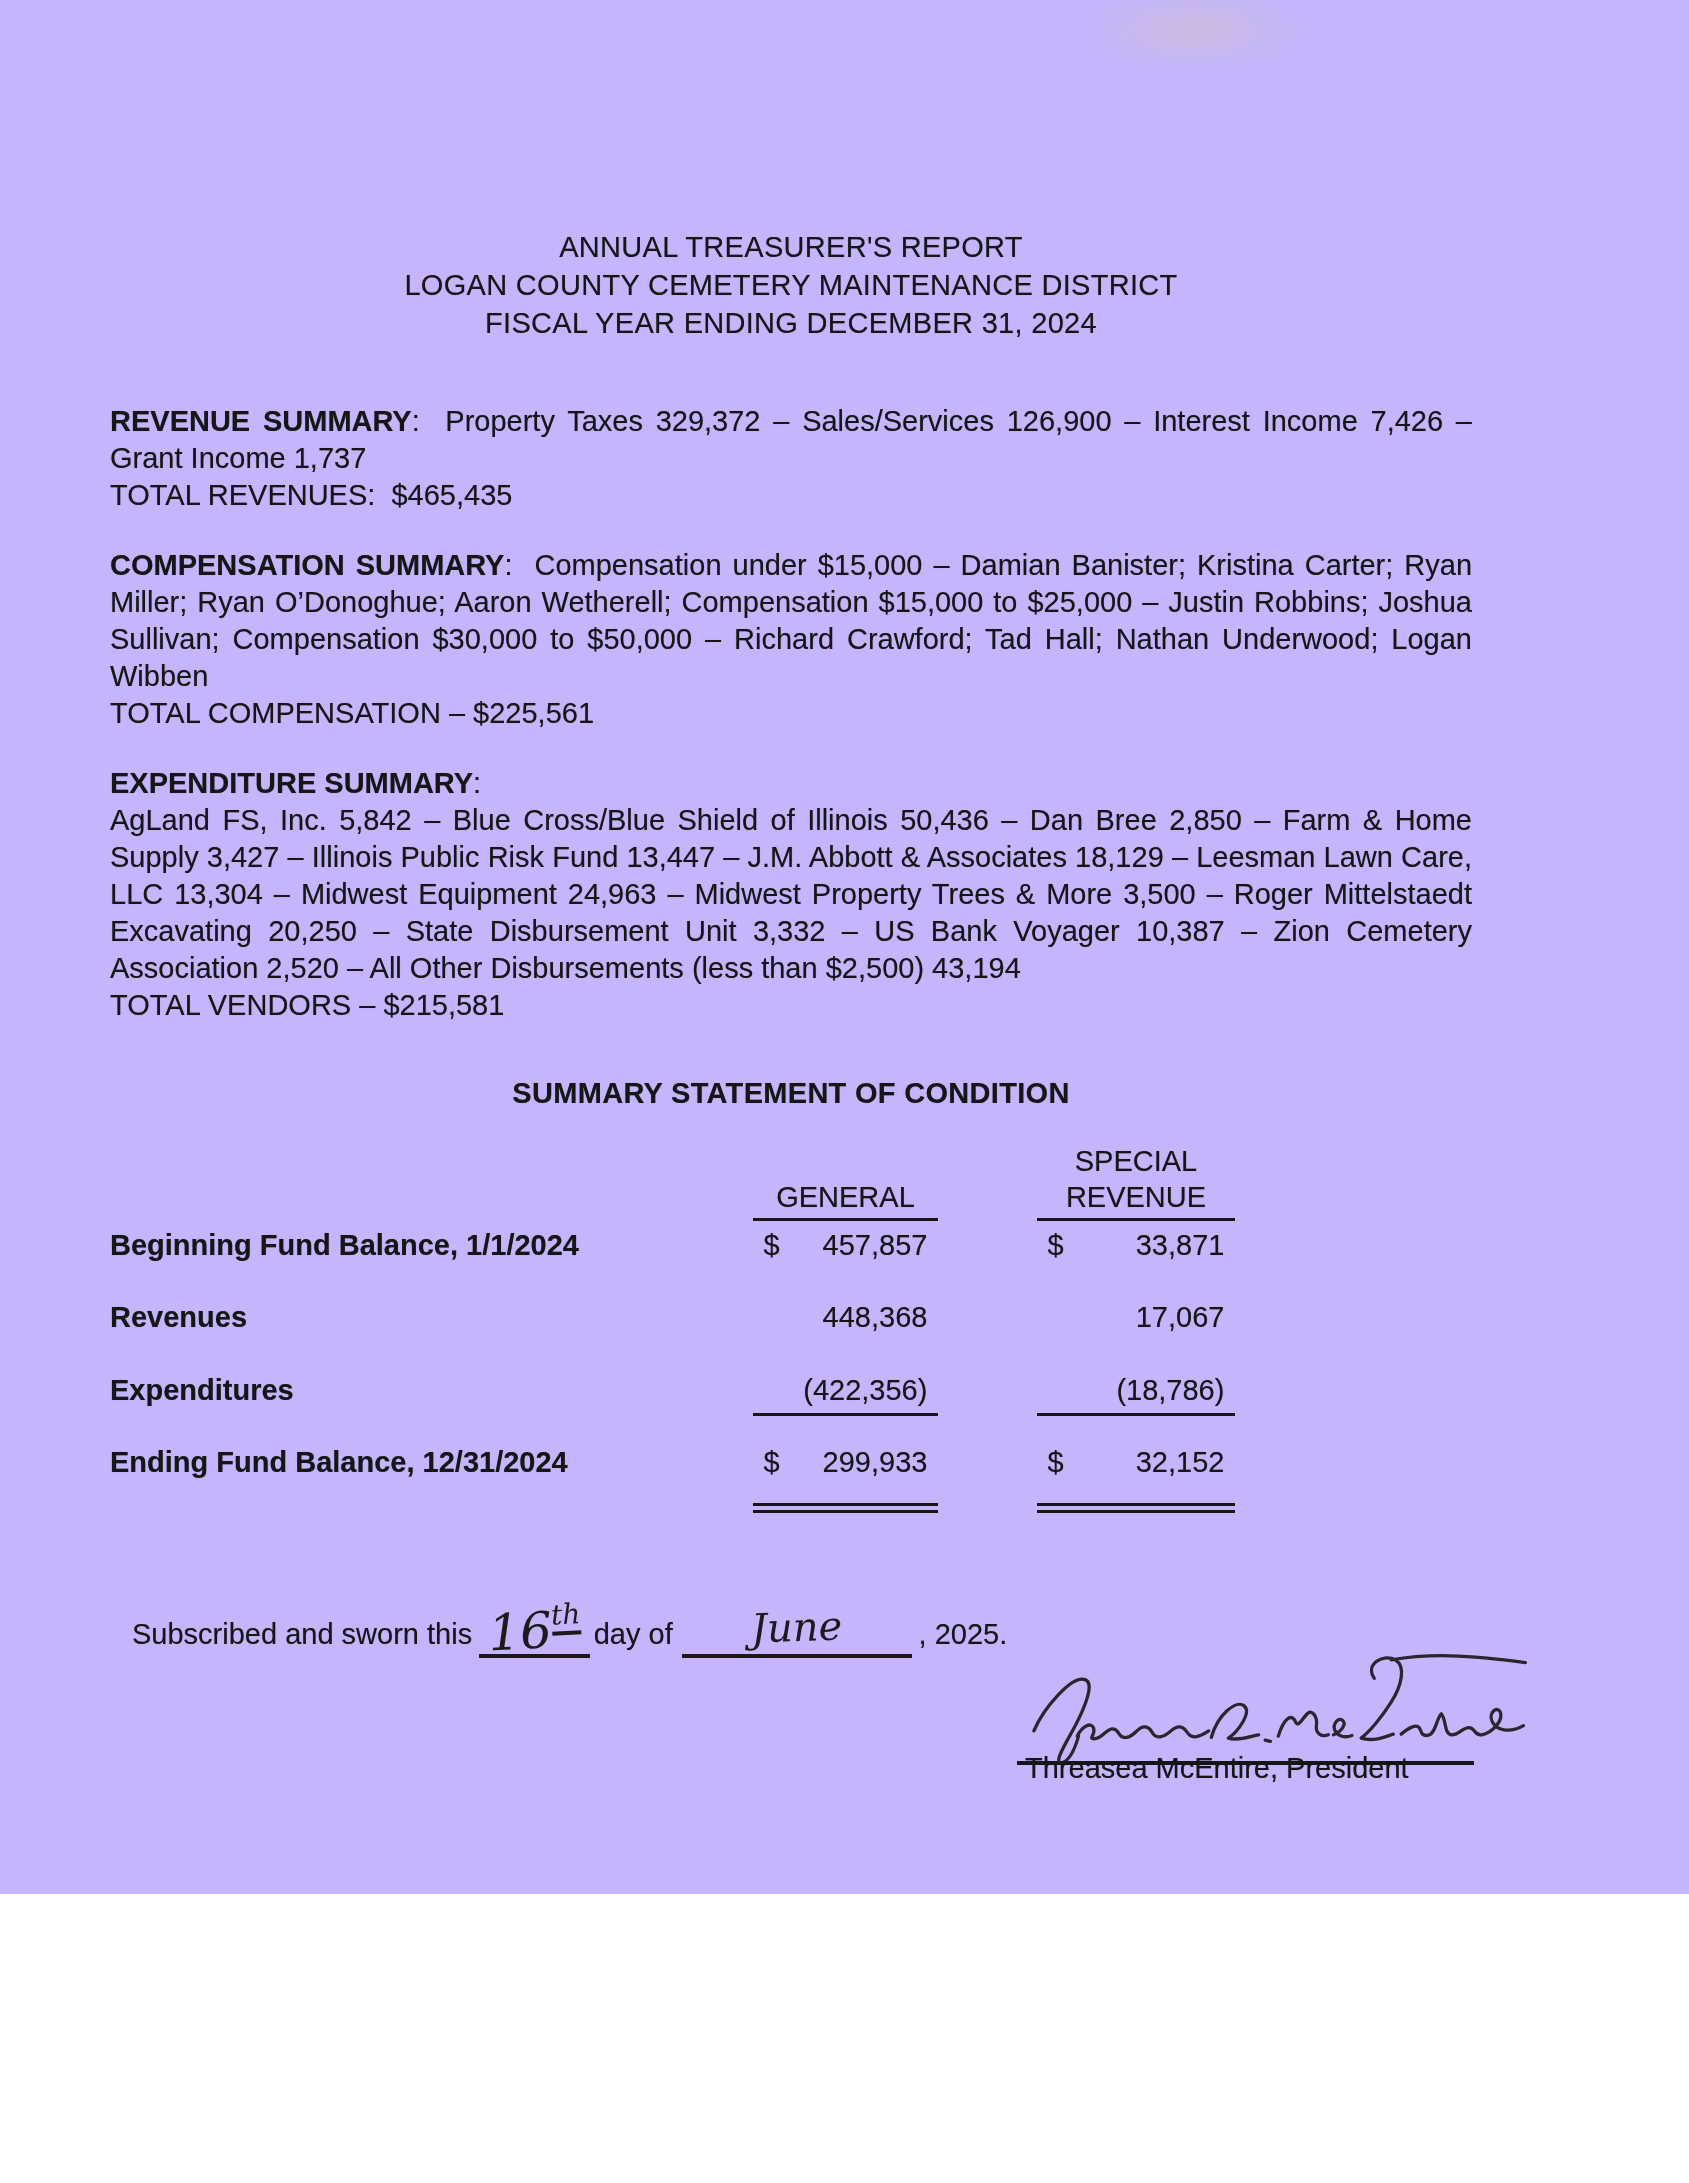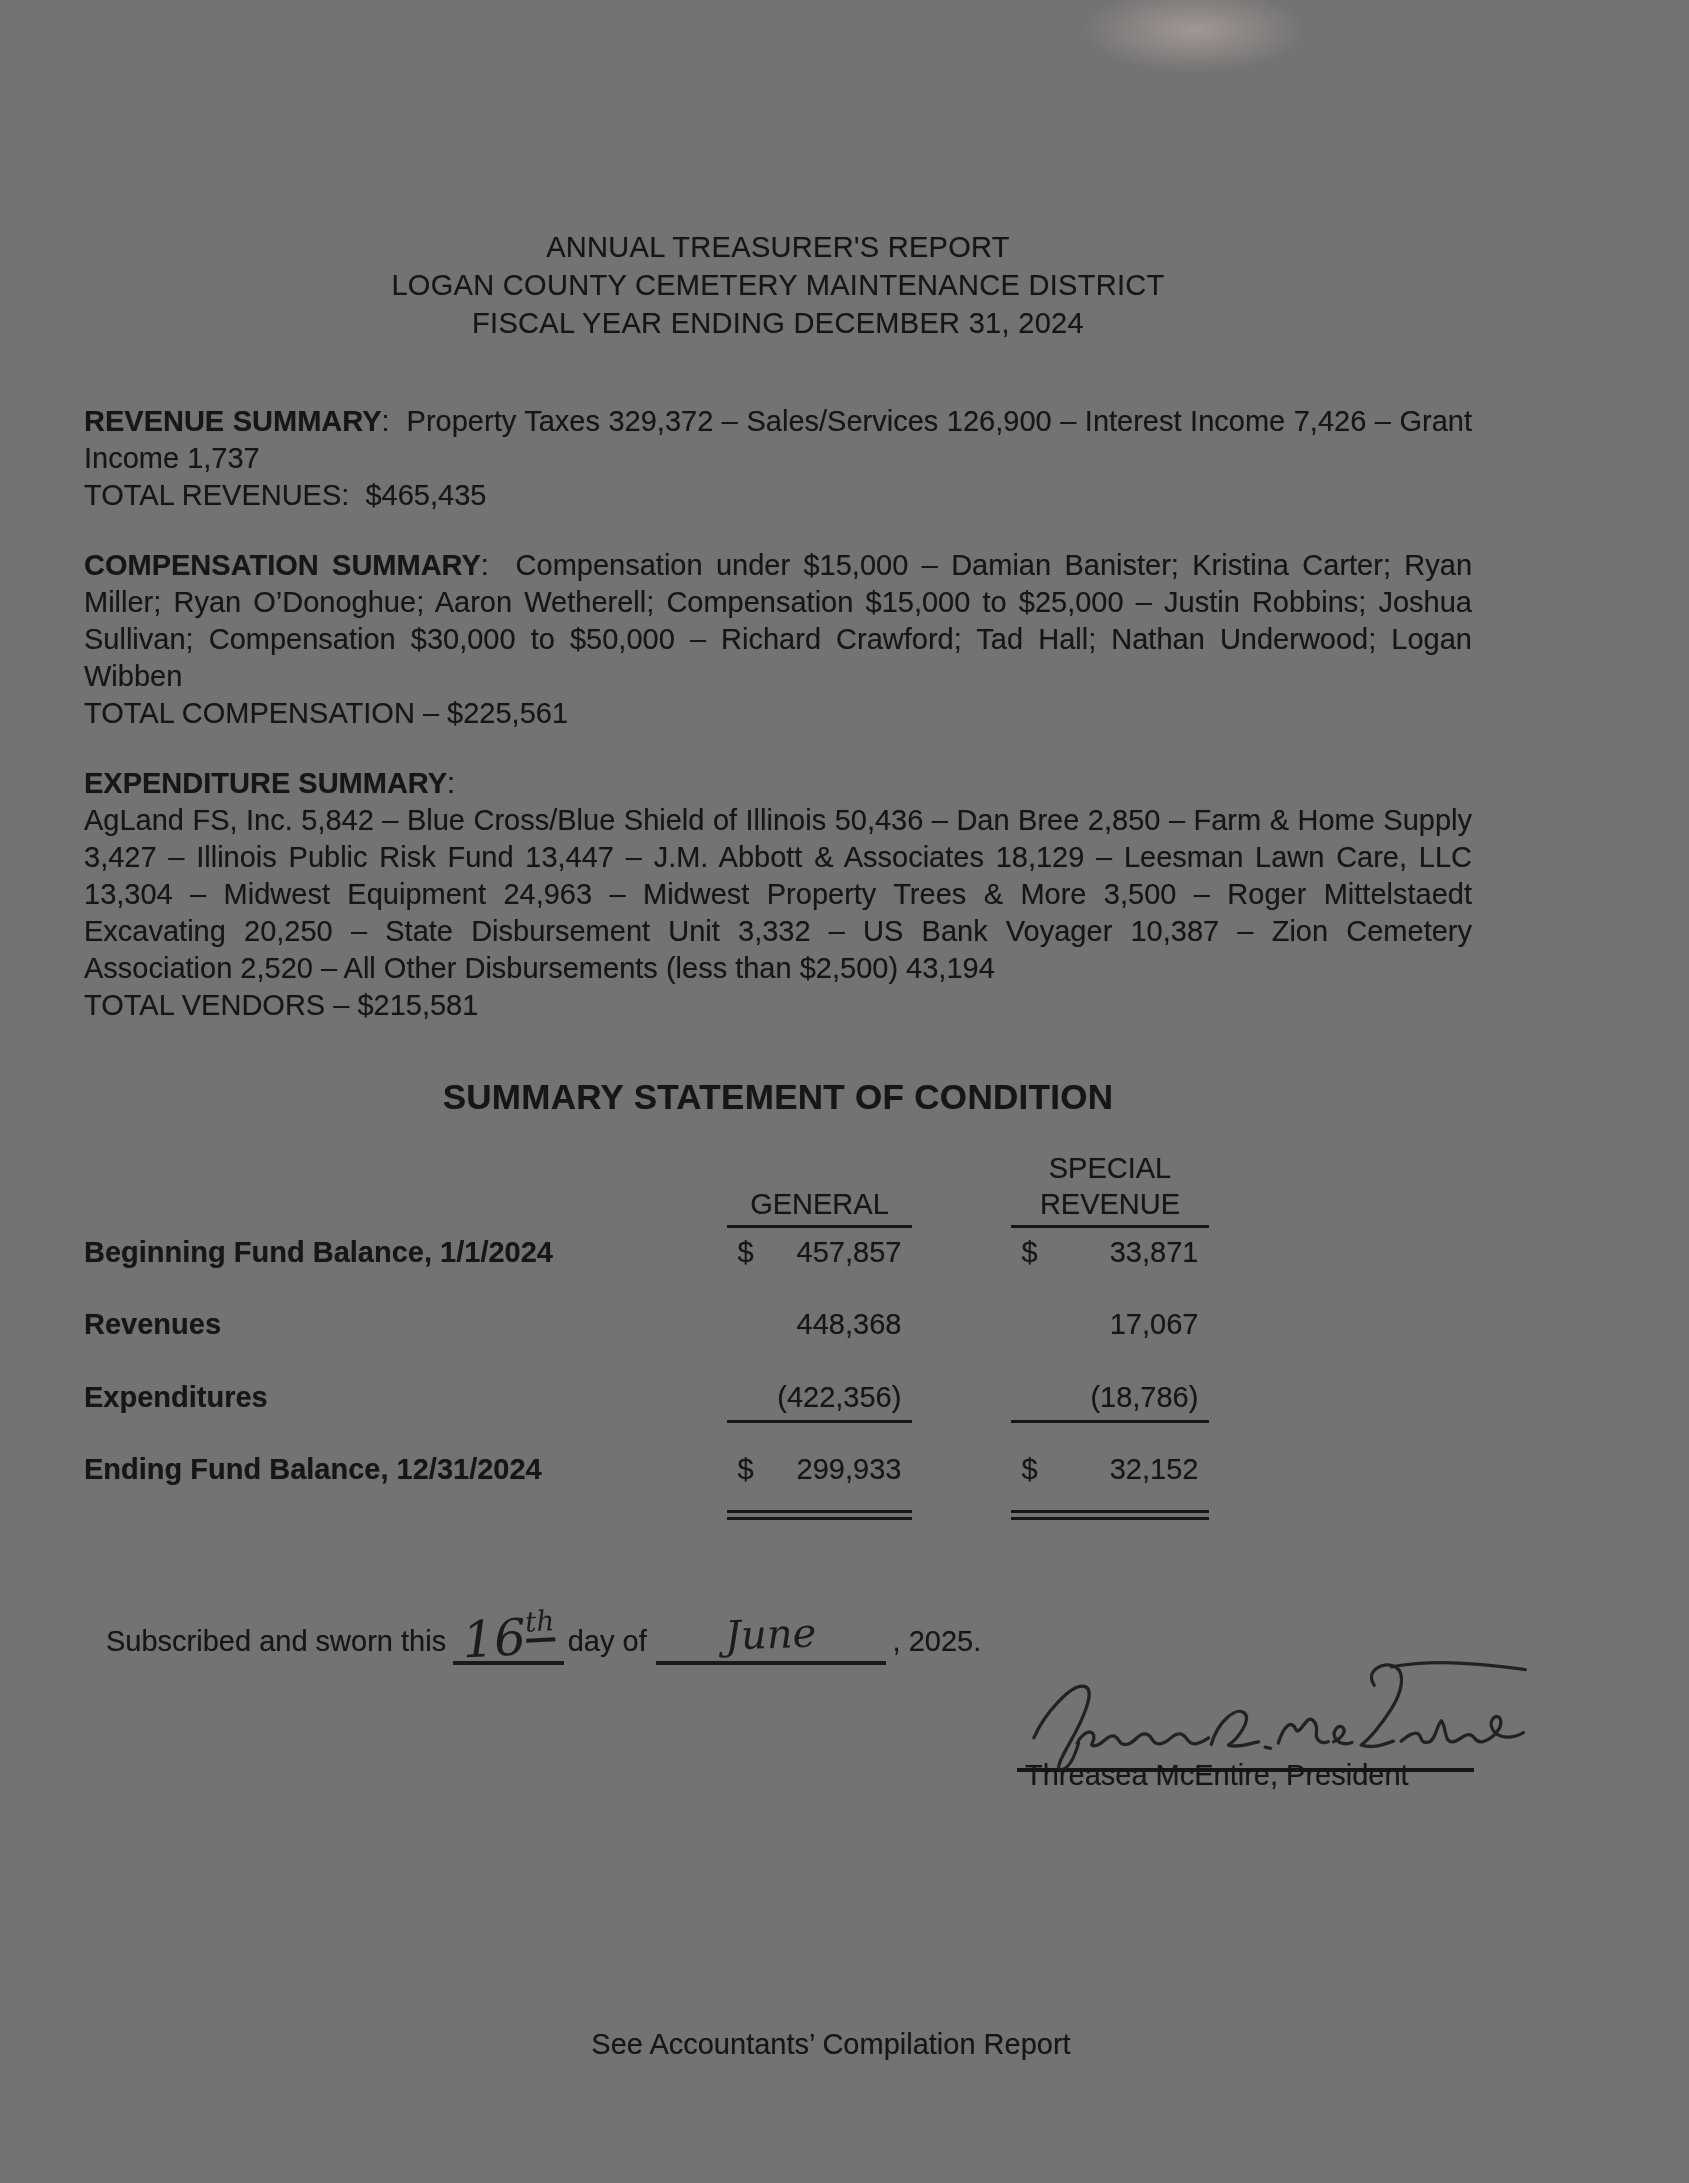--- a/index.html
+++ b/index.html
@@ -1,31 +1,31 @@
 <!DOCTYPE html>
 <html style="font-size:10.6px"><head>
 <meta charset="utf-8">
 <style>
   html,body{margin:0;padding:0;background:#ffffff;}
   .page{
-    position:relative; width:1690px; height:2183px; background:#737373;
+    position:relative; width:1690px; height:1894px; background:#c4b5fd;
     font-family:"Liberation Sans","DejaVu Sans",sans-serif; color:#161616;
-    box-sizing:border-box; padding:228px 218px 0 84px; overflow:hidden;
+    box-sizing:border-box; padding:228px 218px 0 110px; overflow:hidden;
     text-shadow:0 0 0.7px rgba(20,20,20,.45);
   }
   .smudge{position:absolute; top:-13.2px; left:1082px; width:224px; height:86px;
     background:radial-gradient(closest-side, rgba(216,196,188,.45), rgba(216,196,188,0));
     border-radius:50%;}
   .title-block{text-align:center; font-size:29px; line-height:38px; letter-spacing:0.3px;}
   .section{margin-top:33px; font-size:29px; line-height:37px;}
   .section p{margin:0;}
   .para{text-align:justify;}
   .b{font-weight:700;margin-top:48px;}
   .mt-first{margin-top:61px;}
-  .stmt-heading{margin-top:53px; text-align:center; font-weight:700; font-size:35px; letter-spacing:0.3px;}
+  .stmt-heading{margin-top:53px; text-align:center; font-weight:700; font-size:29px; letter-spacing:0.3px;}
   .stmt{margin-top:33px; display:grid; grid-template-columns:643px 185px 99px 198px; font-size:29px; line-height:36px;}
   .row{display:contents;}
   .hdr{grid-column:2; align-self:end; text-align:center; border-bottom:3.3px solid #161616; padding-bottom:2.6px; margin-bottom:6.6px;}
   .hdr-special{grid-column:4;}
   .cell-label{grid-column:1; margin-bottom:33px;font-weight:bold;}
   .cell-g{grid-column:2;}
   .cell-s{grid-column:4;}
   .val{display:flex; justify-content:space-between; align-items:baseline; padding:0 10.6px 5.3px 10.6px; margin-bottom:28px; border-bottom:3.3px solid transparent;}
   .val .num{flex:1; text-align:right;}
   .val.u{border-bottom-color:#161616;}

